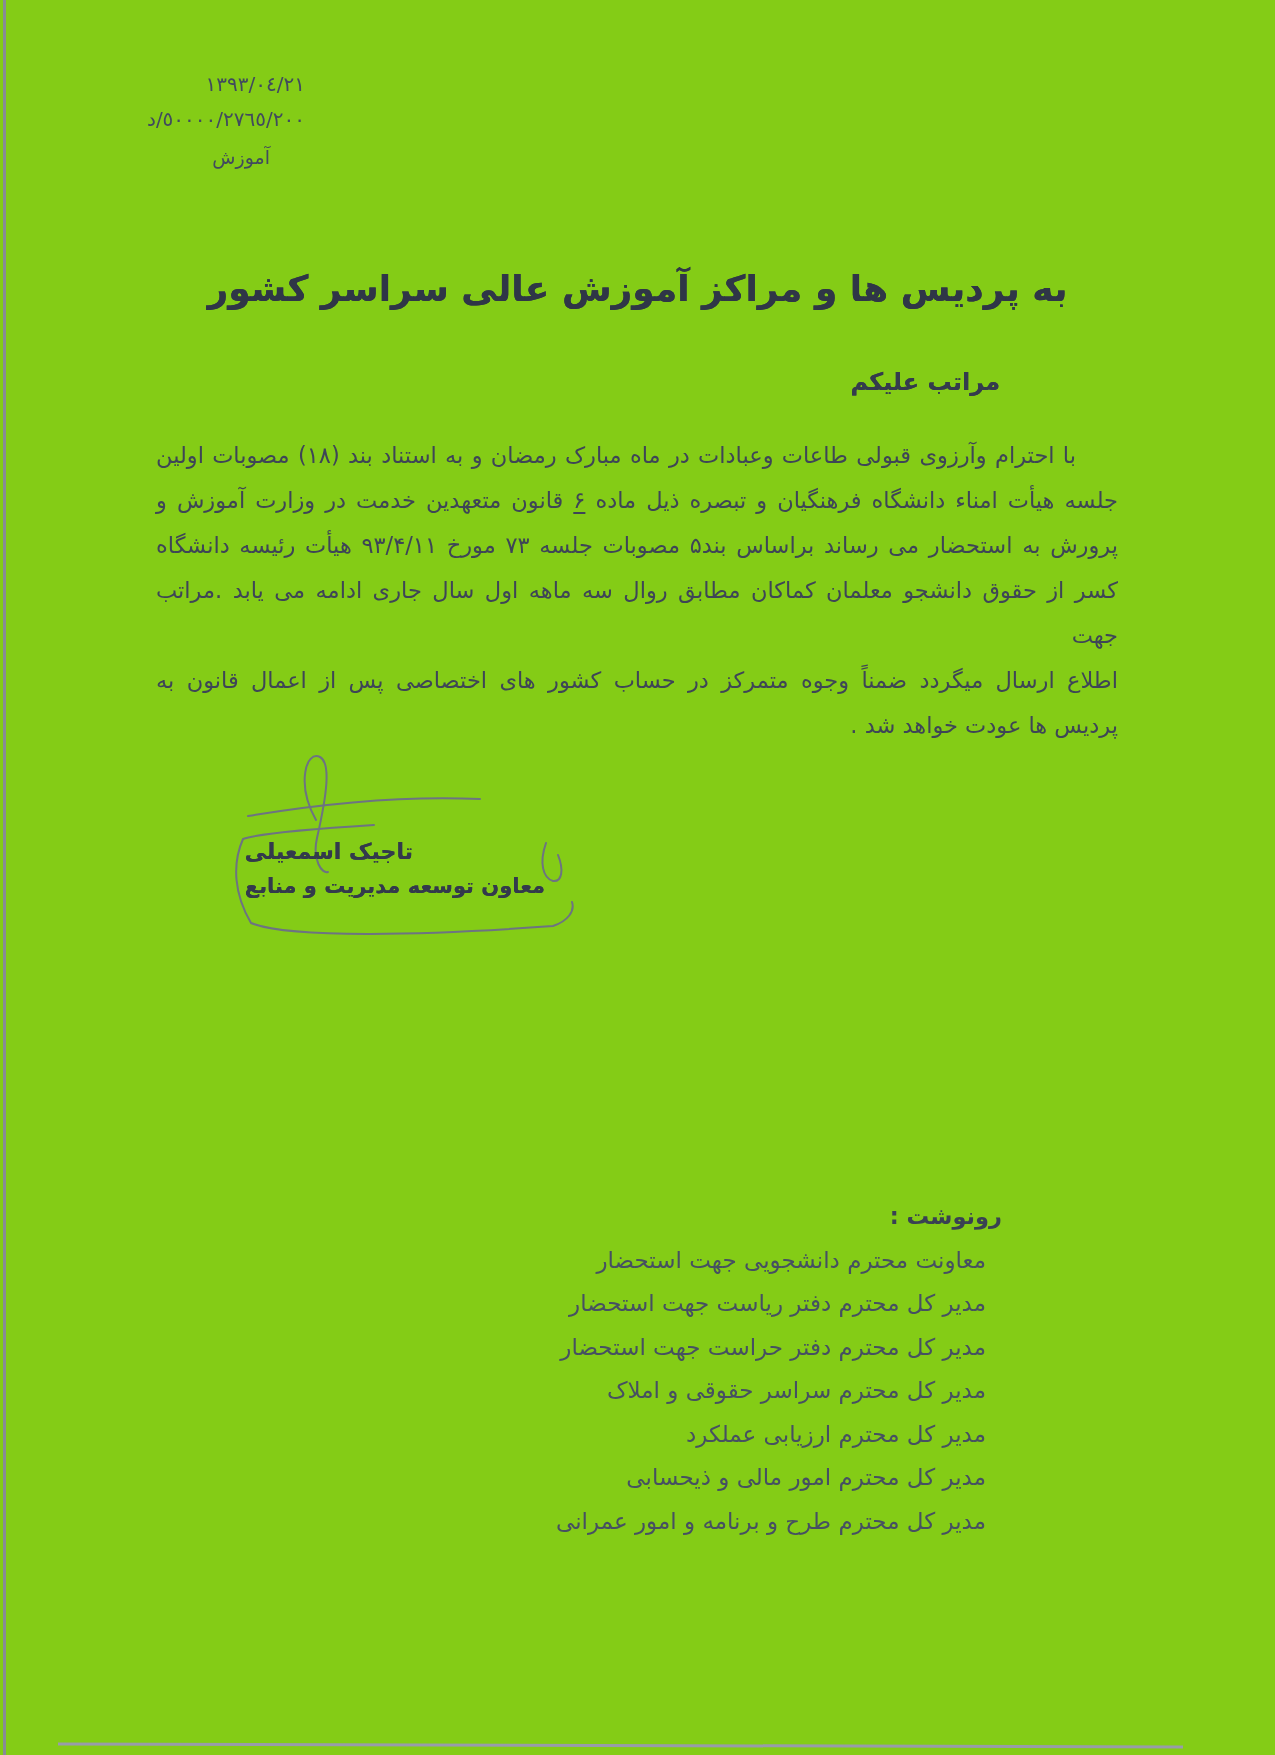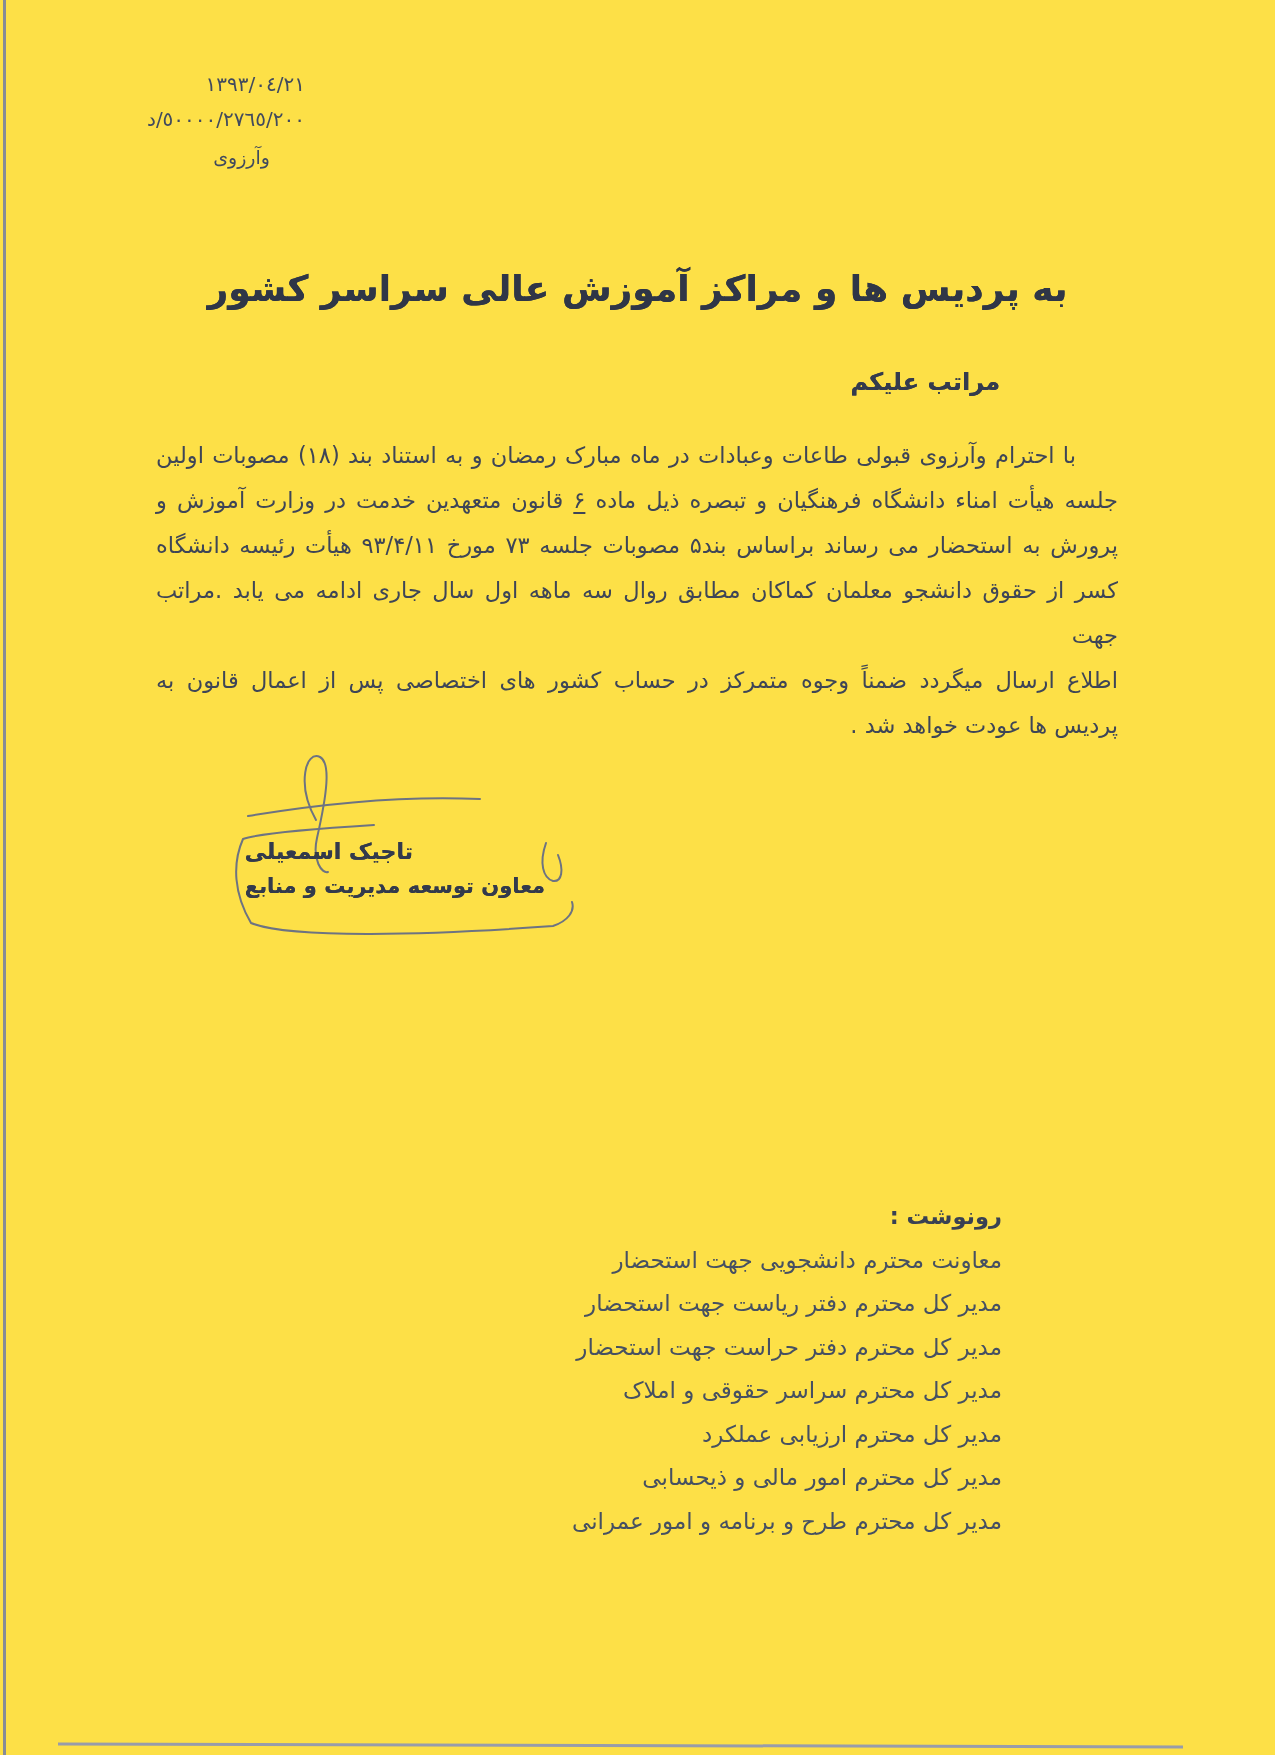--- a/index.html
+++ b/index.html
@@ -3,21 +3,21 @@
 <meta charset="utf-8">
 <style>
   * { margin: 0; padding: 0; box-sizing: border-box; }
   html, body { background: #e8e8e6; }
   body { font-family: "DejaVu Sans", sans-serif; }
 
   .page {
     position: relative;
     width: 1275px;
     height: 1755px;
-    background: #fde047;
+    background: #84cc16;
     overflow: hidden;
     color: #3e4557;
   }
 
   
   .scan-edge-left {
     position: absolute; left: 3px; top: 0; width: 3px; height: 1755px;
     background: #878b96;
   }
   .scan-edge-bottom {
@@ -66,37 +66,37 @@
   }
   .signatory .name  { font-size: 22px; text-shadow: 0 0 0.4px #333a4c; }
   .signatory .role  { font-size: 21px; text-shadow: 0 0 0.4px #333a4c; }
 
   .cc-block {
     position: absolute; top: 1170px; right: 273px;
     direction: rtl; text-align: right; line-height: 43.5px;
     color: #465062;
   }
   .cc-header { font-size: 22.5px; font-weight: bold; color: #394153; margin-top: 25px; }
-  .cc-items { font-size: 23px; }
+  .cc-items { margin-right: 16px; font-size: 23px; }
 </style>
 </head>
 <body>
 
 <div class="page">
 
   <div class="scan-edge-left"></div>
   <div class="scan-edge-bottom"></div>
 
   <div class="hdr hdr-date">
     <span class="ltr-override">١٣٩٣/٠٤/٢١</span>
   </div>
   <div class="hdr hdr-number">
     <span class="ltr-override">د/٥٠٠٠٠/٢٧٦٥/٢٠٠</span>
   </div>
-  <div class="hdr hdr-attach">وآرزوی</div>
+  <div class="hdr hdr-attach">آموزش</div>
 
   <div class="letter-title">به پردیس ها و مراکز آموزش عالی سراسر کشور</div>
 
   <div class="greeting">مراتب علیکم</div>
 
   <div class="body-block">
     <div class="body-line first">با احترام وآرزوی قبولی طاعات وعبادات در ماه مبارک رمضان و به استناد بند (۱۸) مصوبات اولین</div>
     <div class="body-line"><span>جلسه هیأت امناء دانشگاه فرهنگیان و تبصره ذیل ماده </span><span class="underlined-num">۶</span><span> قانون متعهدین خدمت در وزارت آموزش و</span></div>
     <div class="body-line">پرورش به استحضار می رساند براساس بند۵ مصوبات جلسه ۷۳ مورخ ۹۳/۴/۱۱ هیأت رئیسه دانشگاه</div>
     <div class="body-line">کسر از حقوق دانشجو معلمان کماکان مطابق روال سه ماهه اول سال جاری ادامه می یابد .مراتب جهت</div>

